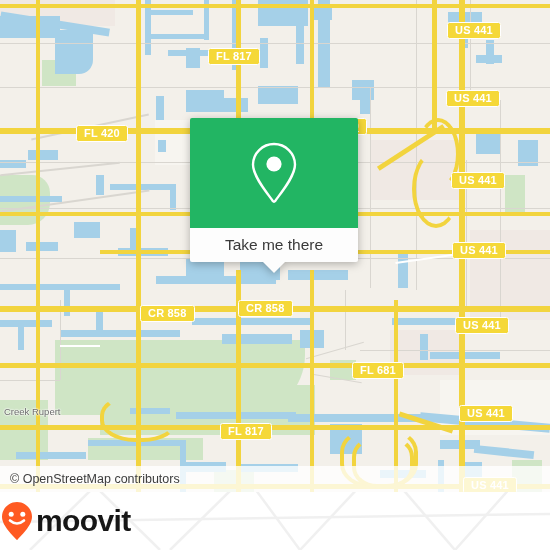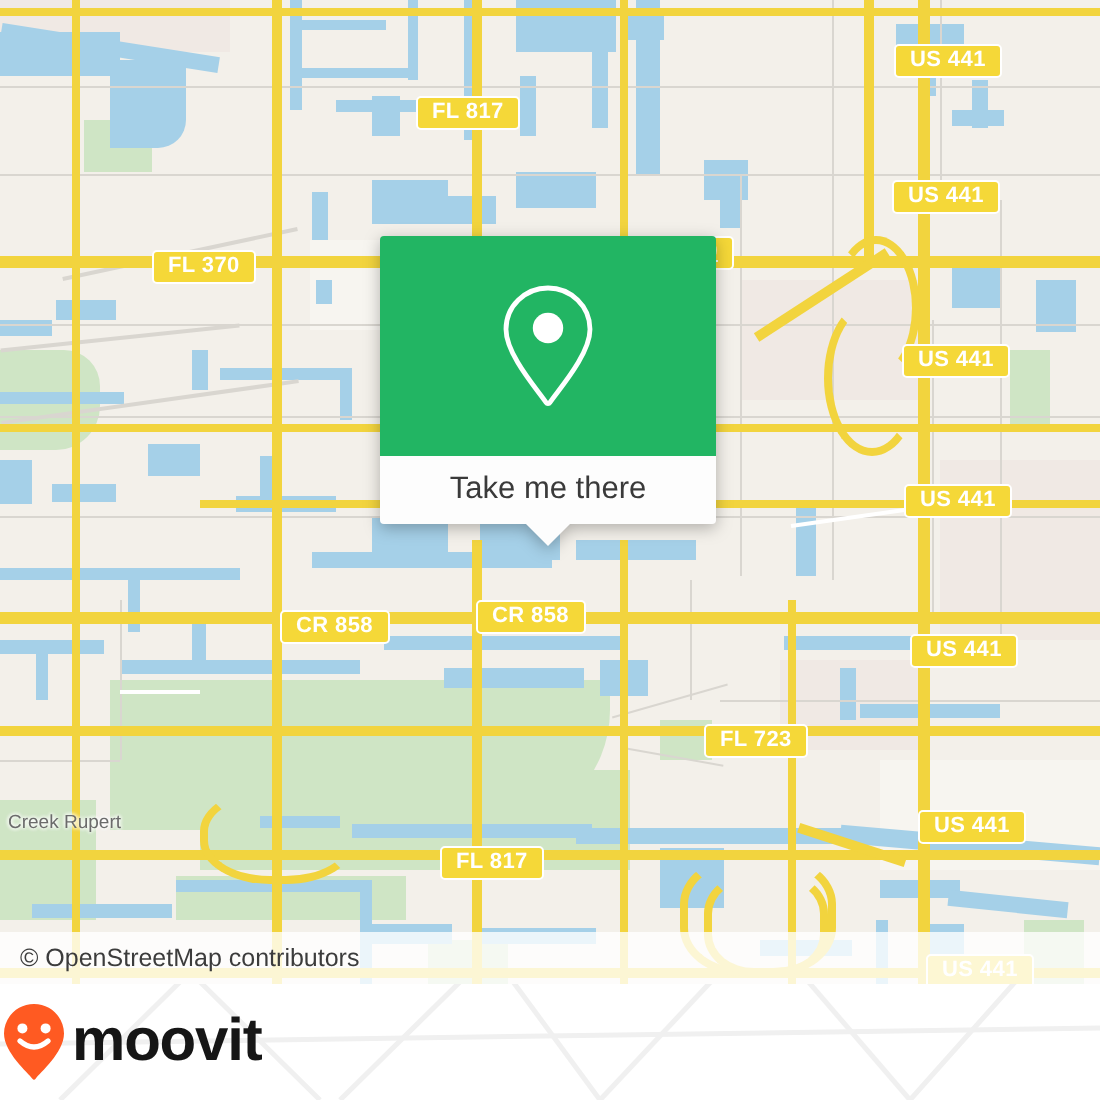--- a/index.html
+++ b/index.html
@@ -344,28 +344,28 @@
     <div style="position:absolute;left:100px;top:394px;width:70px;height:40px;border:4px solid #f2d43e;border-radius:45%;border-top-color:transparent;border-right-color:transparent;"></div>
 
     <div class="whiteroad" style="left:395px;top:255px;width:100px;height:1.6px;transform:rotate(-8deg);"></div>
     <div class="whiteroad" style="left:60px;top:345px;width:40px;height:1.6px;"></div>
 
     <div class="placelabel" style="left:4px;top:406px;">Creek Rupert</div>
 
     <div class="shield" style="left:208px;top:48px;">FL 817</div>
     <div class="shield" style="left:447px;top:22px;">US 441</div>
     <div class="shield" style="left:446px;top:90px;">US 441</div>
-    <div class="shield" style="left:76px;top:125px;">FL 370</div>
+    <div class="shield" style="left:76px;top:125px;">FL 420</div>
     <div class="shield" style="left:332px;top:118px;text-decoration:underline;">820</div>
     <div class="shield" style="left:451px;top:172px;">US 441</div>
     <div class="shield" style="left:452px;top:242px;">US 441</div>
     <div class="shield" style="left:140px;top:305px;">CR 858</div>
     <div class="shield" style="left:238px;top:300px;">CR 858</div>
     <div class="shield" style="left:455px;top:317px;">US 441</div>
-    <div class="shield" style="left:352px;top:362px;">FL 723</div>
+    <div class="shield" style="left:352px;top:362px;">FL 681</div>
     <div class="shield" style="left:459px;top:405px;">US 441</div>
     <div class="shield" style="left:220px;top:423px;">FL 817</div>
     <div class="shield" style="left:463px;top:477px;">US 441</div>
 
     <div id="attribution">
       <span id="attribution-text">© OpenStreetMap contributors</span>
     </div>
 
     <div id="popup">
       <div id="popup-head">

